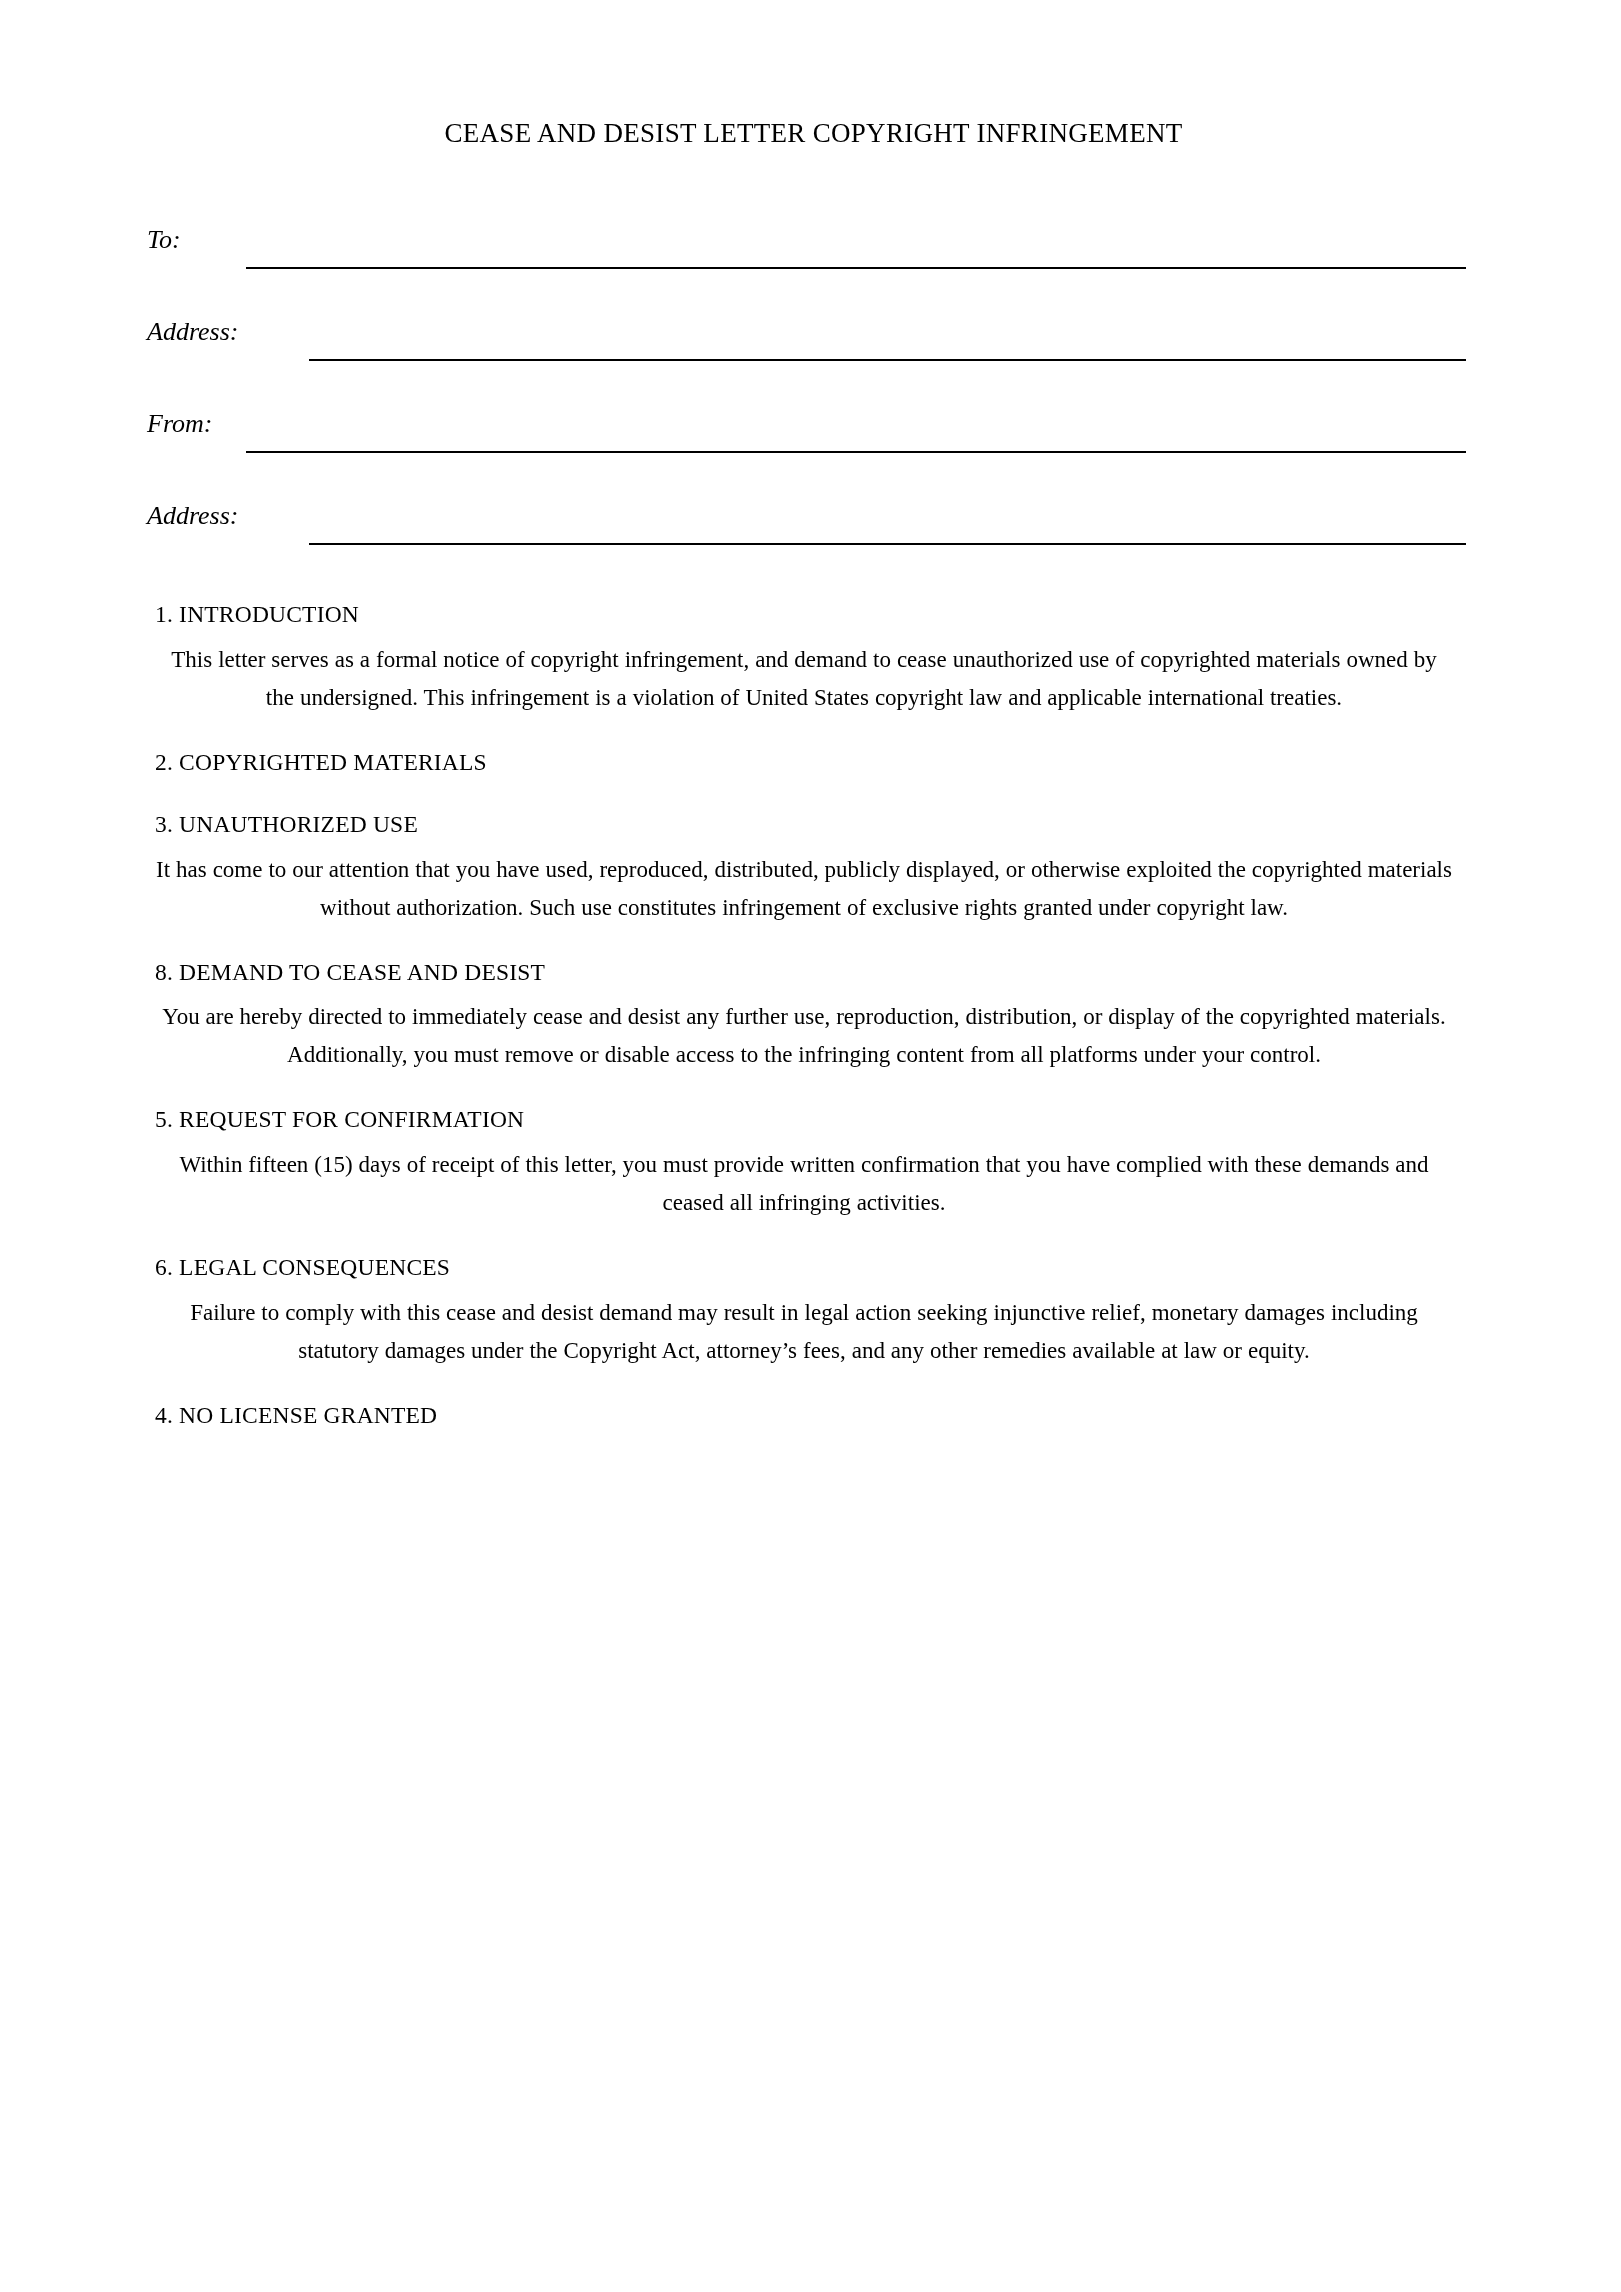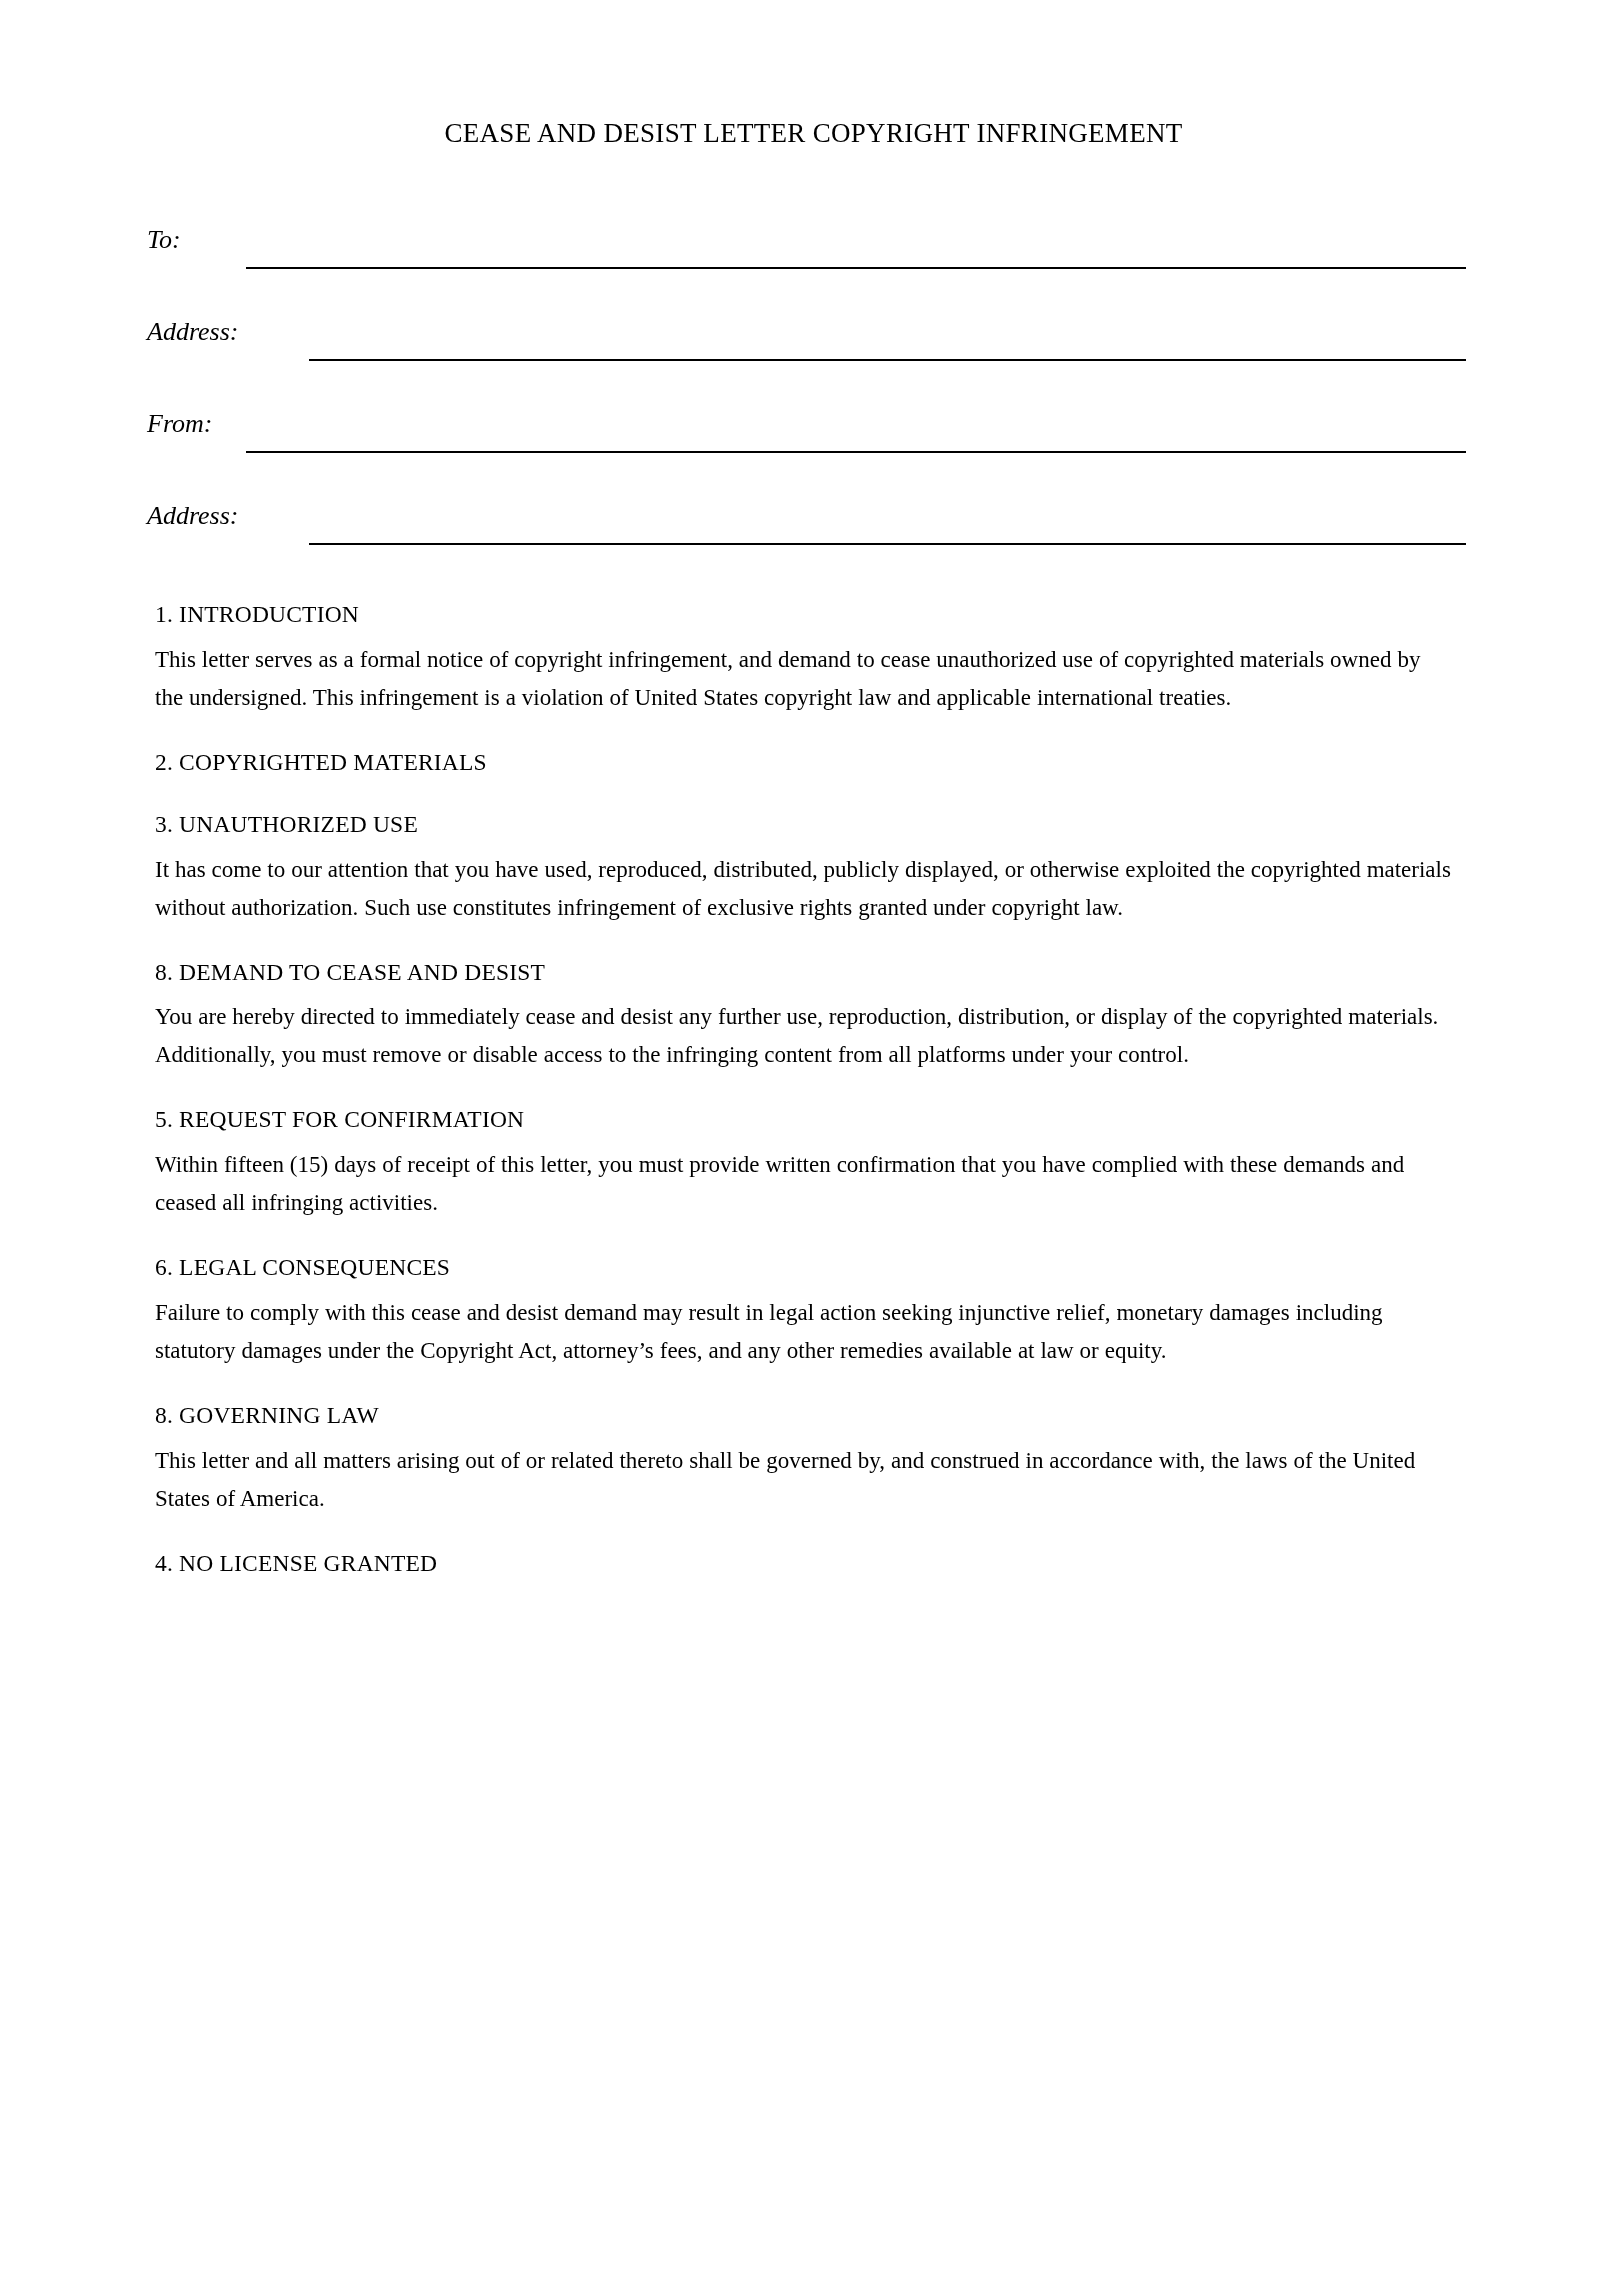--- a/index.html
+++ b/index.html
@@ -84,21 +84,21 @@
     font-size: 23.5px;
     line-height: 33px;
     letter-spacing: 0.2px;
     margin: 0 0 9.8px 0;
     white-space: nowrap;
   }
   .section-body {
     font-size: 23px;
     line-height: 38px;
     margin: 0;
-    text-align: left;
+    text-align: center;
     word-spacing: 0.2px;
   }
 </style>
 </head>
 <body>
 
 <div class="page">
 
   <div class="doc-title">CEASE AND DESIST LETTER COPYRIGHT INFRINGEMENT</div>
 
@@ -138,23 +138,19 @@
         <p class="section-body">You are hereby directed to immediately cease and desist any further use, reproduction, distribution, or display of the copyrighted materials. Additionally, you must remove or disable access to the infringing content from all platforms under your control.</p>
       </div>
       <div class="section">
         <div class="section-heading">5. REQUEST FOR CONFIRMATION</div>
         <p class="section-body">Within fifteen (15) days of receipt of this letter, you must provide written confirmation that you have complied with these demands and ceased all infringing activities.</p>
       </div>
       <div class="section">
         <div class="section-heading">6. LEGAL CONSEQUENCES</div>
         <p class="section-body">Failure to comply with this cease and desist demand may result in legal action seeking injunctive relief, monetary damages including statutory damages under the Copyright Act, attorney’s fees, and any other remedies available at law or equity.</p>
       </div>
-      <div class="section">
-        <div class="section-heading">8. GOVERNING LAW</div>
-        <p class="section-body">This letter and all matters arising out of or related thereto shall be governed by, and construed in accordance with, the laws of the United States of America.</p>
-      </div>
       <div class="section heading-only">
         <div class="section-heading">4. NO LICENSE GRANTED</div>
       </div>
     </div>
 
 </div>
 
 
 </body></html>

